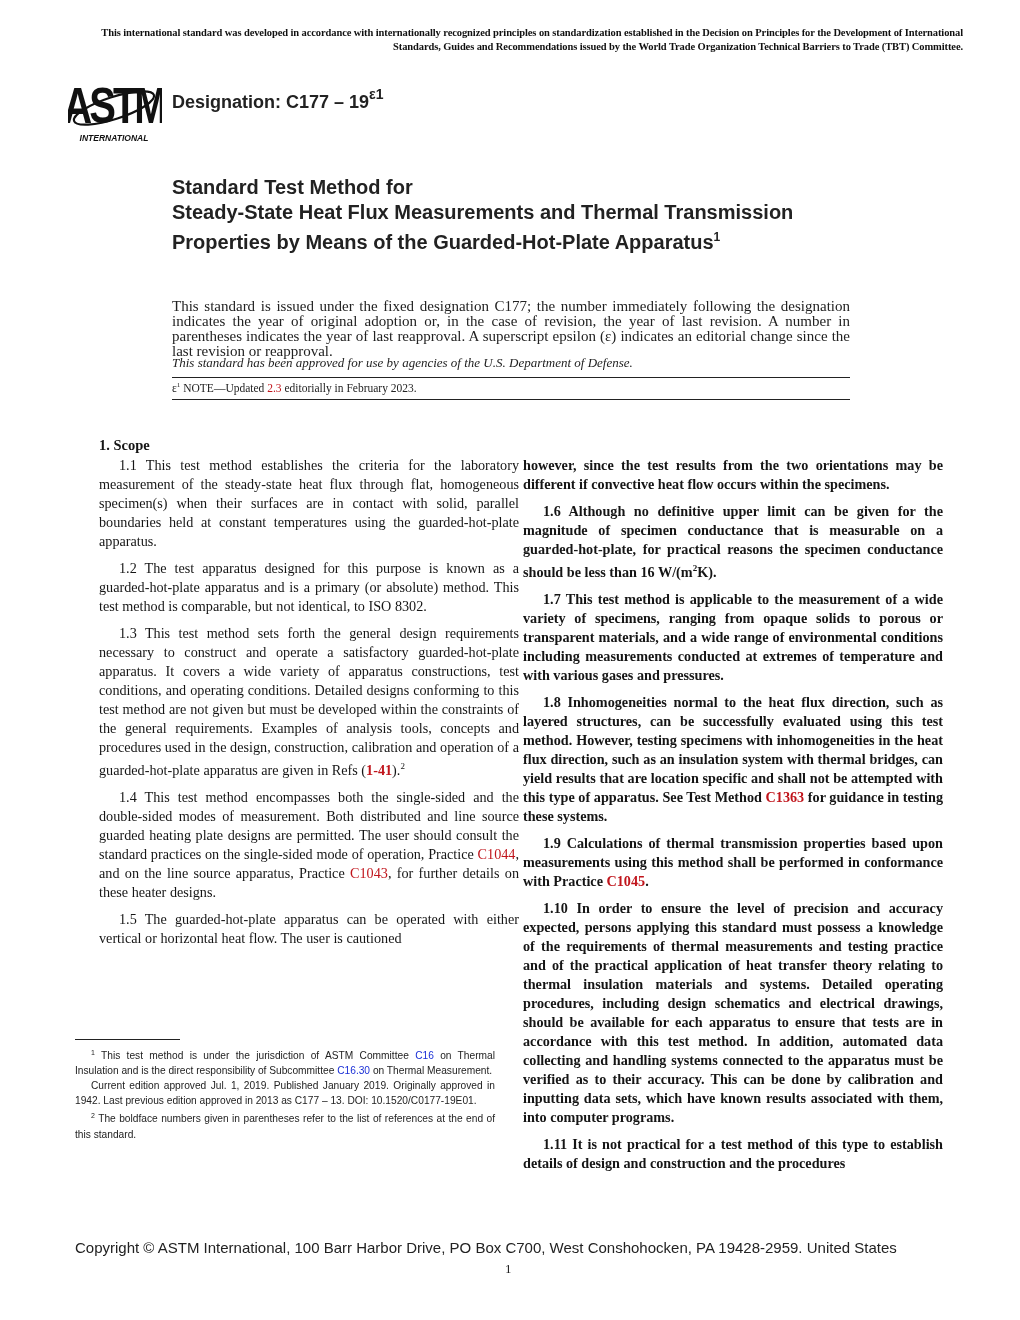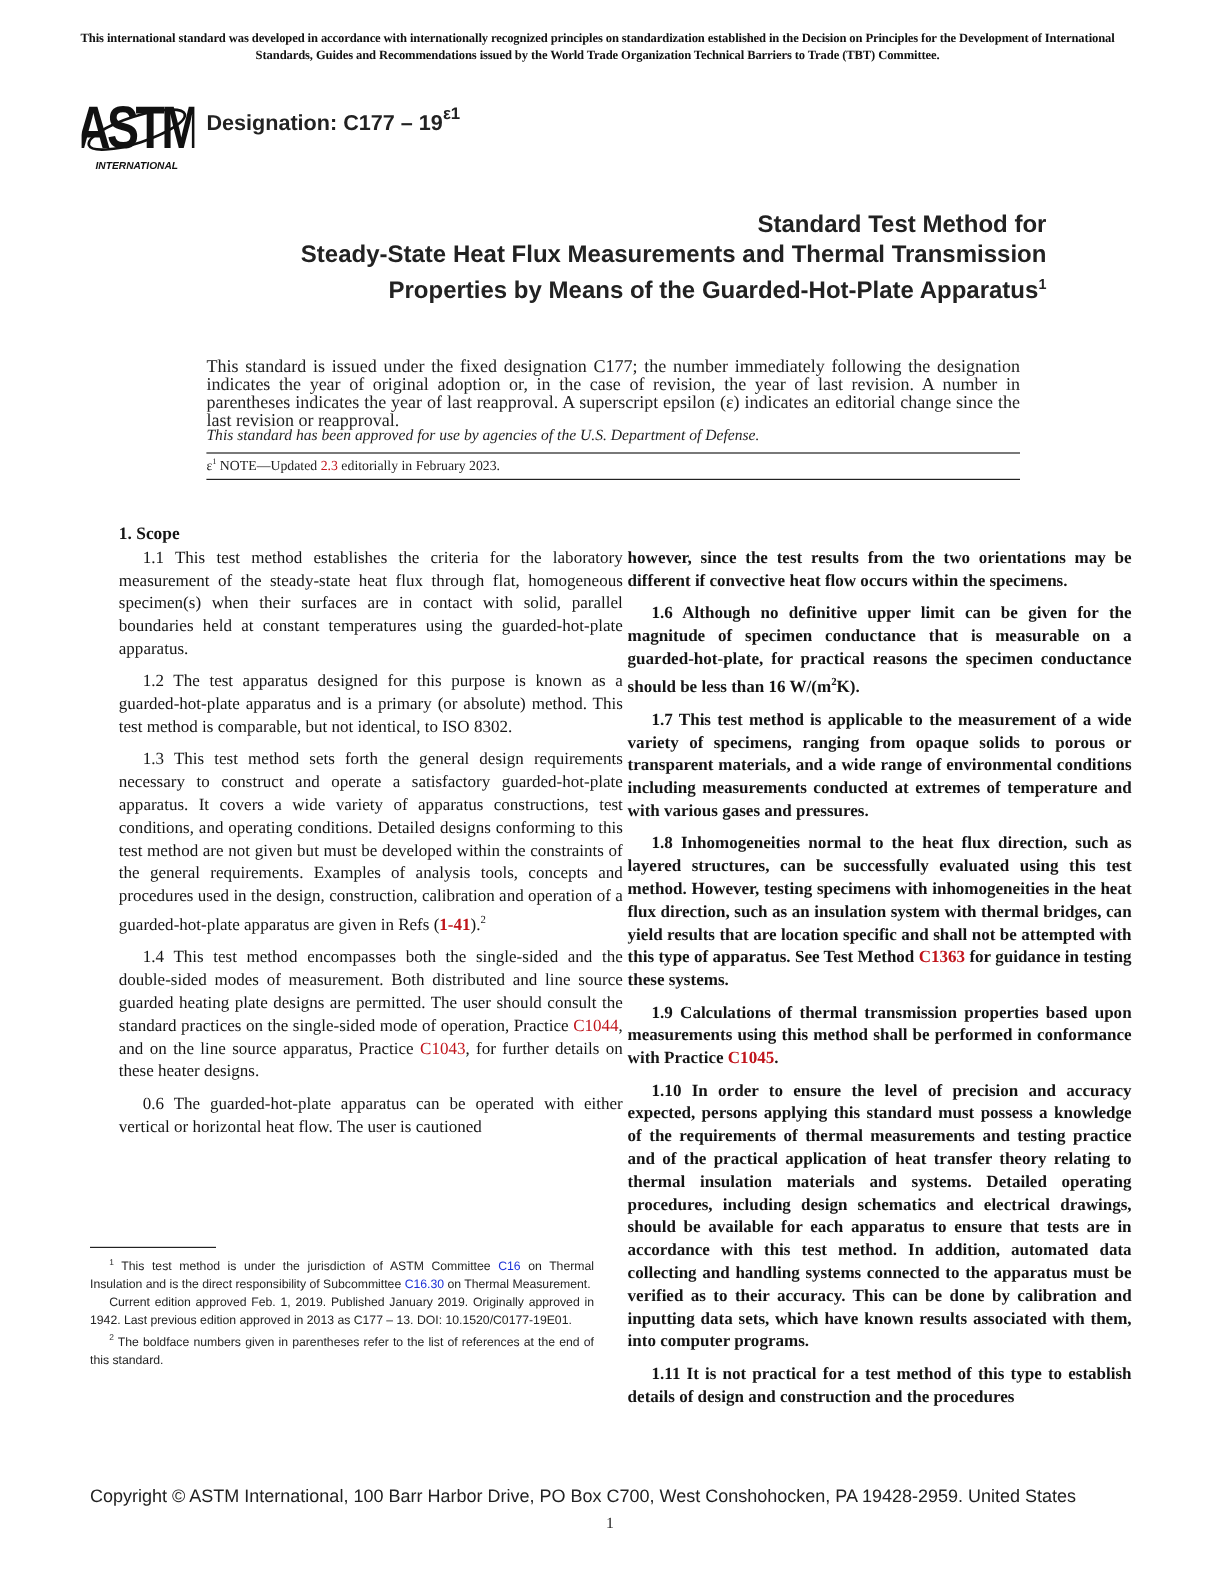--- a/index.html
+++ b/index.html
@@ -1,22 +1,22 @@
 <!DOCTYPE html>
 <html><head>
 <meta charset="utf-8">
 <style>
   html, body { margin: 0; padding: 0; background: #ffffff; }
   body { width: 1020px; height: 1320px; position: relative; overflow: hidden; color: #111; font-family: "Liberation Serif", serif; }
   .abs { position: absolute; }
-  .tbt { left: 48px; top: 26px; width: 900px; text-align: center; font-size: 10.5px; line-height: 14px; font-family: "Liberation Serif", serif; font-weight: bold; letter-spacing: -0.1px; }
+  .tbt { left: 63px; top: 26px; width: 900px; text-align: right; font-size: 10.5px; line-height: 14px; font-family: "Liberation Serif", serif; font-weight: bold; letter-spacing: -0.1px; }
   .logo { left: 68px; top: 78px; width: 94px; height: 66px; }
   .designation { left: 172px; top: 88px; font-family: "Liberation Sans", sans-serif; font-size: 18px; font-weight: bold; color: #222; }
   .designation sup { font-size: 14px; position: relative; top: -2px; }
-  .title { left: 172px; top: 175px; width: 700px; font-family: "Liberation Sans", sans-serif; font-weight: bold; font-size: 20px; line-height: 25px; color: #222; text-align: right; }
+  .title { left: 172px; top: 175px; width: 700px; font-family: "Liberation Sans", sans-serif; font-weight: bold; font-size: 20px; line-height: 25px; color: #222; }
   .title sup { font-size: 12px; }
   .issued { left: 172px; top: 299px; width: 678px; font-size: 15px; line-height: 15px; text-align: justify; color: #222; }
   .dod { left: 172px; top: 355px; font-size: 13px; font-style: italic; color: #222; }
   .hr1 { left: 172px; top: 377px; width: 678px; height: 1px; background: #222; }
   .note { left: 172px; top: 381px; font-size: 11.5px; color: #222; }
   .hr2 { left: 172px; top: 399px; width: 678px; height: 1px; background: #222; }
   .col { width: 420px; font-size: 14.2px; line-height: 19px; text-align: justify; color: #151515; }
   .colL { left: 75px; top: 436px; margin-left: 24px; }
   .colR { left: 523px; top: 456px; font-weight: bold; }
   .col p { margin: 0 0 8px 0; text-indent: 20px; }
@@ -60,34 +60,34 @@
   <span>ε</span><sup style="font-size:7px">1</sup><span> NOTE—Updated </span><a class="red">2.3</a><span> editorially in February 2023.</span>
 </div>
 <div class="abs hr2"></div>
 
 <div class="abs col colL">
   <h2>1. Scope</h2>
   <p>1.1 This test method establishes the criteria for the laboratory measurement of the steady-state heat flux through flat, homogeneous specimen(s) when their surfaces are in contact with solid, parallel boundaries held at constant temperatures using the guarded-hot-plate apparatus.</p>
   <p>1.2 The test apparatus designed for this purpose is known as a guarded-hot-plate apparatus and is a primary (or absolute) method. This test method is comparable, but not identical, to ISO 8302.</p>
   <p><span>1.3 This test method sets forth the general design requirements necessary to construct and operate a satisfactory guarded-hot-plate apparatus. It covers a wide variety of apparatus constructions, test conditions, and operating conditions. Detailed designs conforming to this test method are not given but must be developed within the constraints of the general requirements. Examples of analysis tools, concepts and procedures used in the design, construction, calibration and operation of a guarded-hot-plate apparatus are given in Refs (</span><b class="red">1-41</b><span>).</span><sup style="font-size:9px">2</sup></p>
   <p><span>1.4 This test method encompasses both the single-sided and the double-sided modes of measurement. Both distributed and line source guarded heating plate designs are permitted. The user should consult the standard practices on the single-sided mode of operation, Practice </span><a class="red">C1044</a><span>, and on the line source apparatus, Practice </span><a class="red">C1043</a><span>, for further details on these heater designs.</span></p>
-  <p>0.6 The guarded-hot-plate apparatus can be operated with either vertical or horizontal heat flow. The user is cautioned</p>
+  <p>1.5 The guarded-hot-plate apparatus can be operated with either vertical or horizontal heat flow. The user is cautioned</p>
 </div>
 
 <div class="abs col colR">
   <p class="cont">however, since the test results from the two orientations may be different if convective heat flow occurs within the specimens.</p>
   <p><span>1.6 Although no definitive upper limit can be given for the magnitude of specimen conductance that is measurable on a guarded-hot-plate, for practical reasons the specimen conductance should be less than 16 W/(m</span><sup style="font-size:9px">2</sup><span>K).</span></p>
   <p>1.7 This test method is applicable to the measurement of a wide variety of specimens, ranging from opaque solids to porous or transparent materials, and a wide range of environmental conditions including measurements conducted at extremes of temperature and with various gases and pressures.</p>
   <p><span>1.8 Inhomogeneities normal to the heat flux direction, such as layered structures, can be successfully evaluated using this test method. However, testing specimens with inhomogeneities in the heat flux direction, such as an insulation system with thermal bridges, can yield results that are location specific and shall not be attempted with this type of apparatus. See Test Method </span><a class="red">C1363</a><span> for guidance in testing these systems.</span></p>
   <p><span>1.9 Calculations of thermal transmission properties based upon measurements using this method shall be performed in conformance with Practice </span><a class="red">C1045</a><span>.</span></p>
   <p>1.10 In order to ensure the level of precision and accuracy expected, persons applying this standard must possess a knowledge of the requirements of thermal measurements and testing practice and of the practical application of heat transfer theory relating to thermal insulation materials and systems. Detailed operating procedures, including design schematics and electrical drawings, should be available for each apparatus to ensure that tests are in accordance with this test method. In addition, automated data collecting and handling systems connected to the apparatus must be verified as to their accuracy. This can be done by calibration and inputting data sets, which have known results associated with them, into computer programs.</p>
   <p>1.11 It is not practical for a test method of this type to establish details of design and construction and the procedures</p>
 </div>
 
 <div class="abs fnrule"></div>
 <div class="abs fn">
   <p><sup>1</sup><span> This test method is under the jurisdiction of ASTM Committee </span><a class="blue">C16</a><span> on Thermal Insulation and is the direct responsibility of Subcommittee </span><a class="blue">C16.30</a><span> on Thermal Measurement.</span></p>
-  <p>Current edition approved Feb. 1, 2019. Published January 2019. Originally approved in 1942. Last previous edition approved in 2013 as C177 – 13. DOI: 10.1520/C0177-19E01.</p>
+  <p>Current edition approved Jul. 1, 2019. Published January 2019. Originally approved in 1942. Last previous edition approved in 2013 as C177 – 13. DOI: 10.1520/C0177-19E01.</p>
   <p><sup>2</sup><span> The boldface numbers given in parentheses refer to the list of references at the end of this standard.</span></p>
 </div>
 
 <div class="abs copyright">Copyright © ASTM International, 100 Barr Harbor Drive, PO Box C700, West Conshohocken, PA 19428-2959. United States</div>
 <div class="abs pagenum">1</div>
 
 </body></html>

